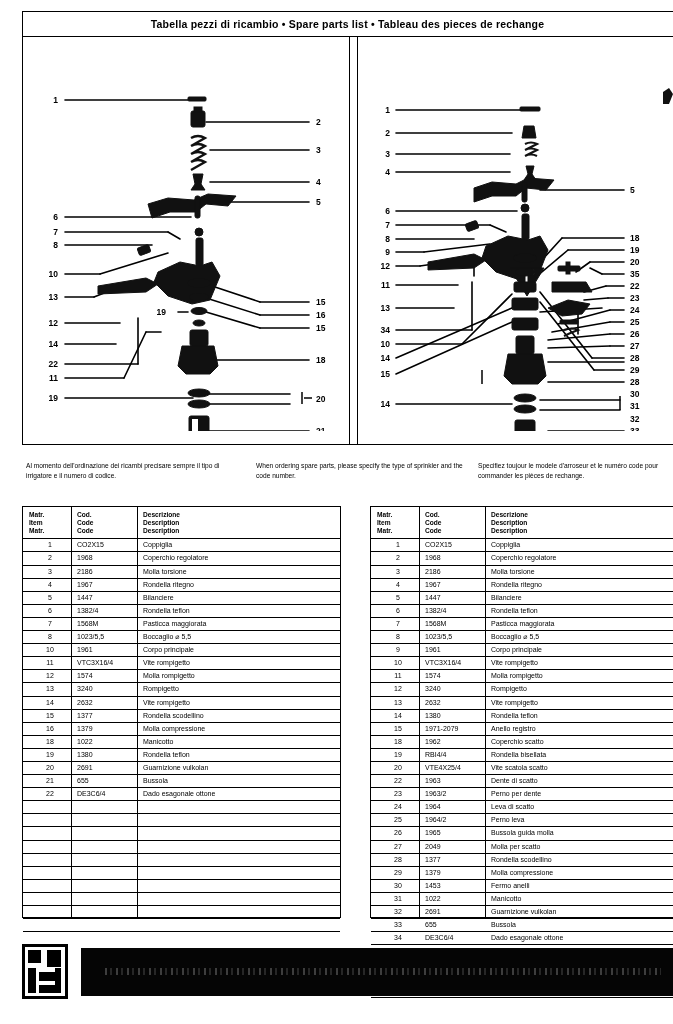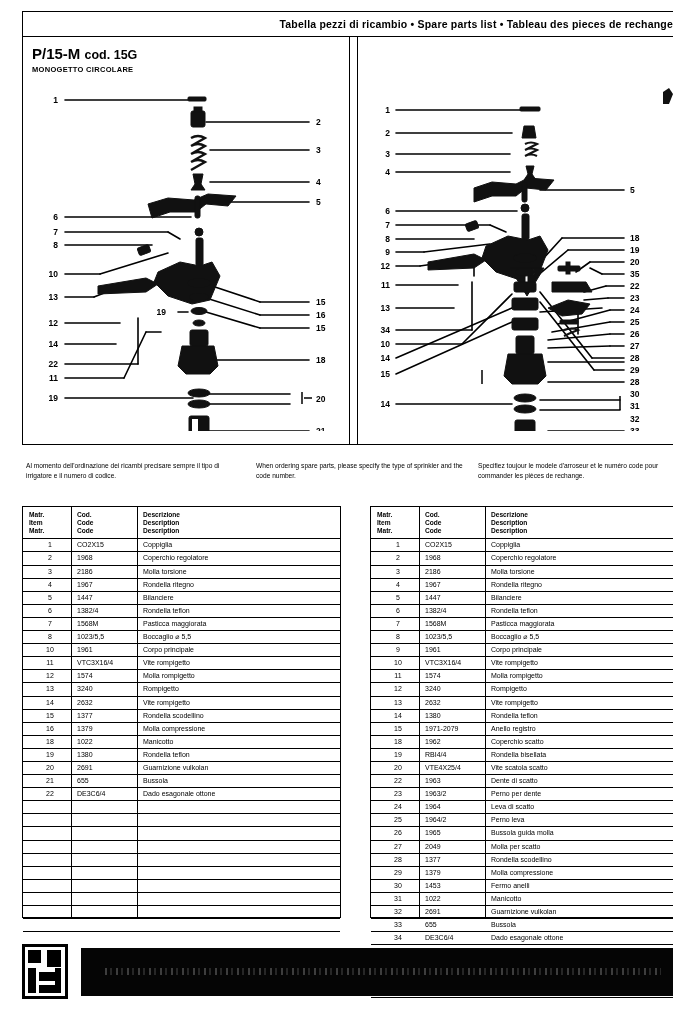--- a/index.html
+++ b/index.html
@@ -12,21 +12,21 @@
   .page{position:absolute;left:0;top:0;width:673px;height:1024px;}
 
   
   .frame{
     position:absolute;left:22px;top:11px;width:651px;height:434px;
     border:1.5px solid #000;border-right:none;box-sizing:border-box;
   }
   .title-bar{
     position:absolute;left:22px;top:11px;width:651px;height:26px;
     border-bottom:1.5px solid #000;box-sizing:border-box;
-    display:flex;align-items:center;justify-content:flex-end;
+    display:flex;align-items:center;justify-content:center;
   }
   .title-bar .t{
     font-size:10.5px;font-weight:bold;letter-spacing:.2px;
     white-space:nowrap;
   }
   .vsplit{
     position:absolute;left:349px;top:37px;width:0;height:408px;
     border-left:1.5px solid #000;
   }
   .vsplit2{
@@ -126,27 +126,20 @@
 
   <div class="frame"></div>
 
   <div class="title-bar">
     <div class="t">Tabella pezzi di ricambio • Spare parts list • Tableau des pieces de rechange</div>
   </div>
 
   <div class="vsplit"></div>
   <div class="vsplit2"></div>
 
-  <div class="panel-head" id="panel-left-head">
-    <div class="model">
-      <span>P/15-M</span>
-      <span class="cod">cod. 15G</span>
-    </div>
-    <div class="sub">MONOGETTO CIRCOLARE</div>
-  </div>
 
 
   <div class="diagram" id="diagram-left">
     <svg width="318" height="345" viewBox="0 0 318 345">
       <g stroke="#000" stroke-width="1.6" fill="none" stroke-linecap="round">
 
         <line x1="37" y1="14" x2="160" y2="14"></line>
         <line x1="37" y1="131" x2="163" y2="131"></line>
         <line x1="37" y1="146" x2="140" y2="146"></line>
           <line x1="140" y1="146" x2="152" y2="153"></line>

